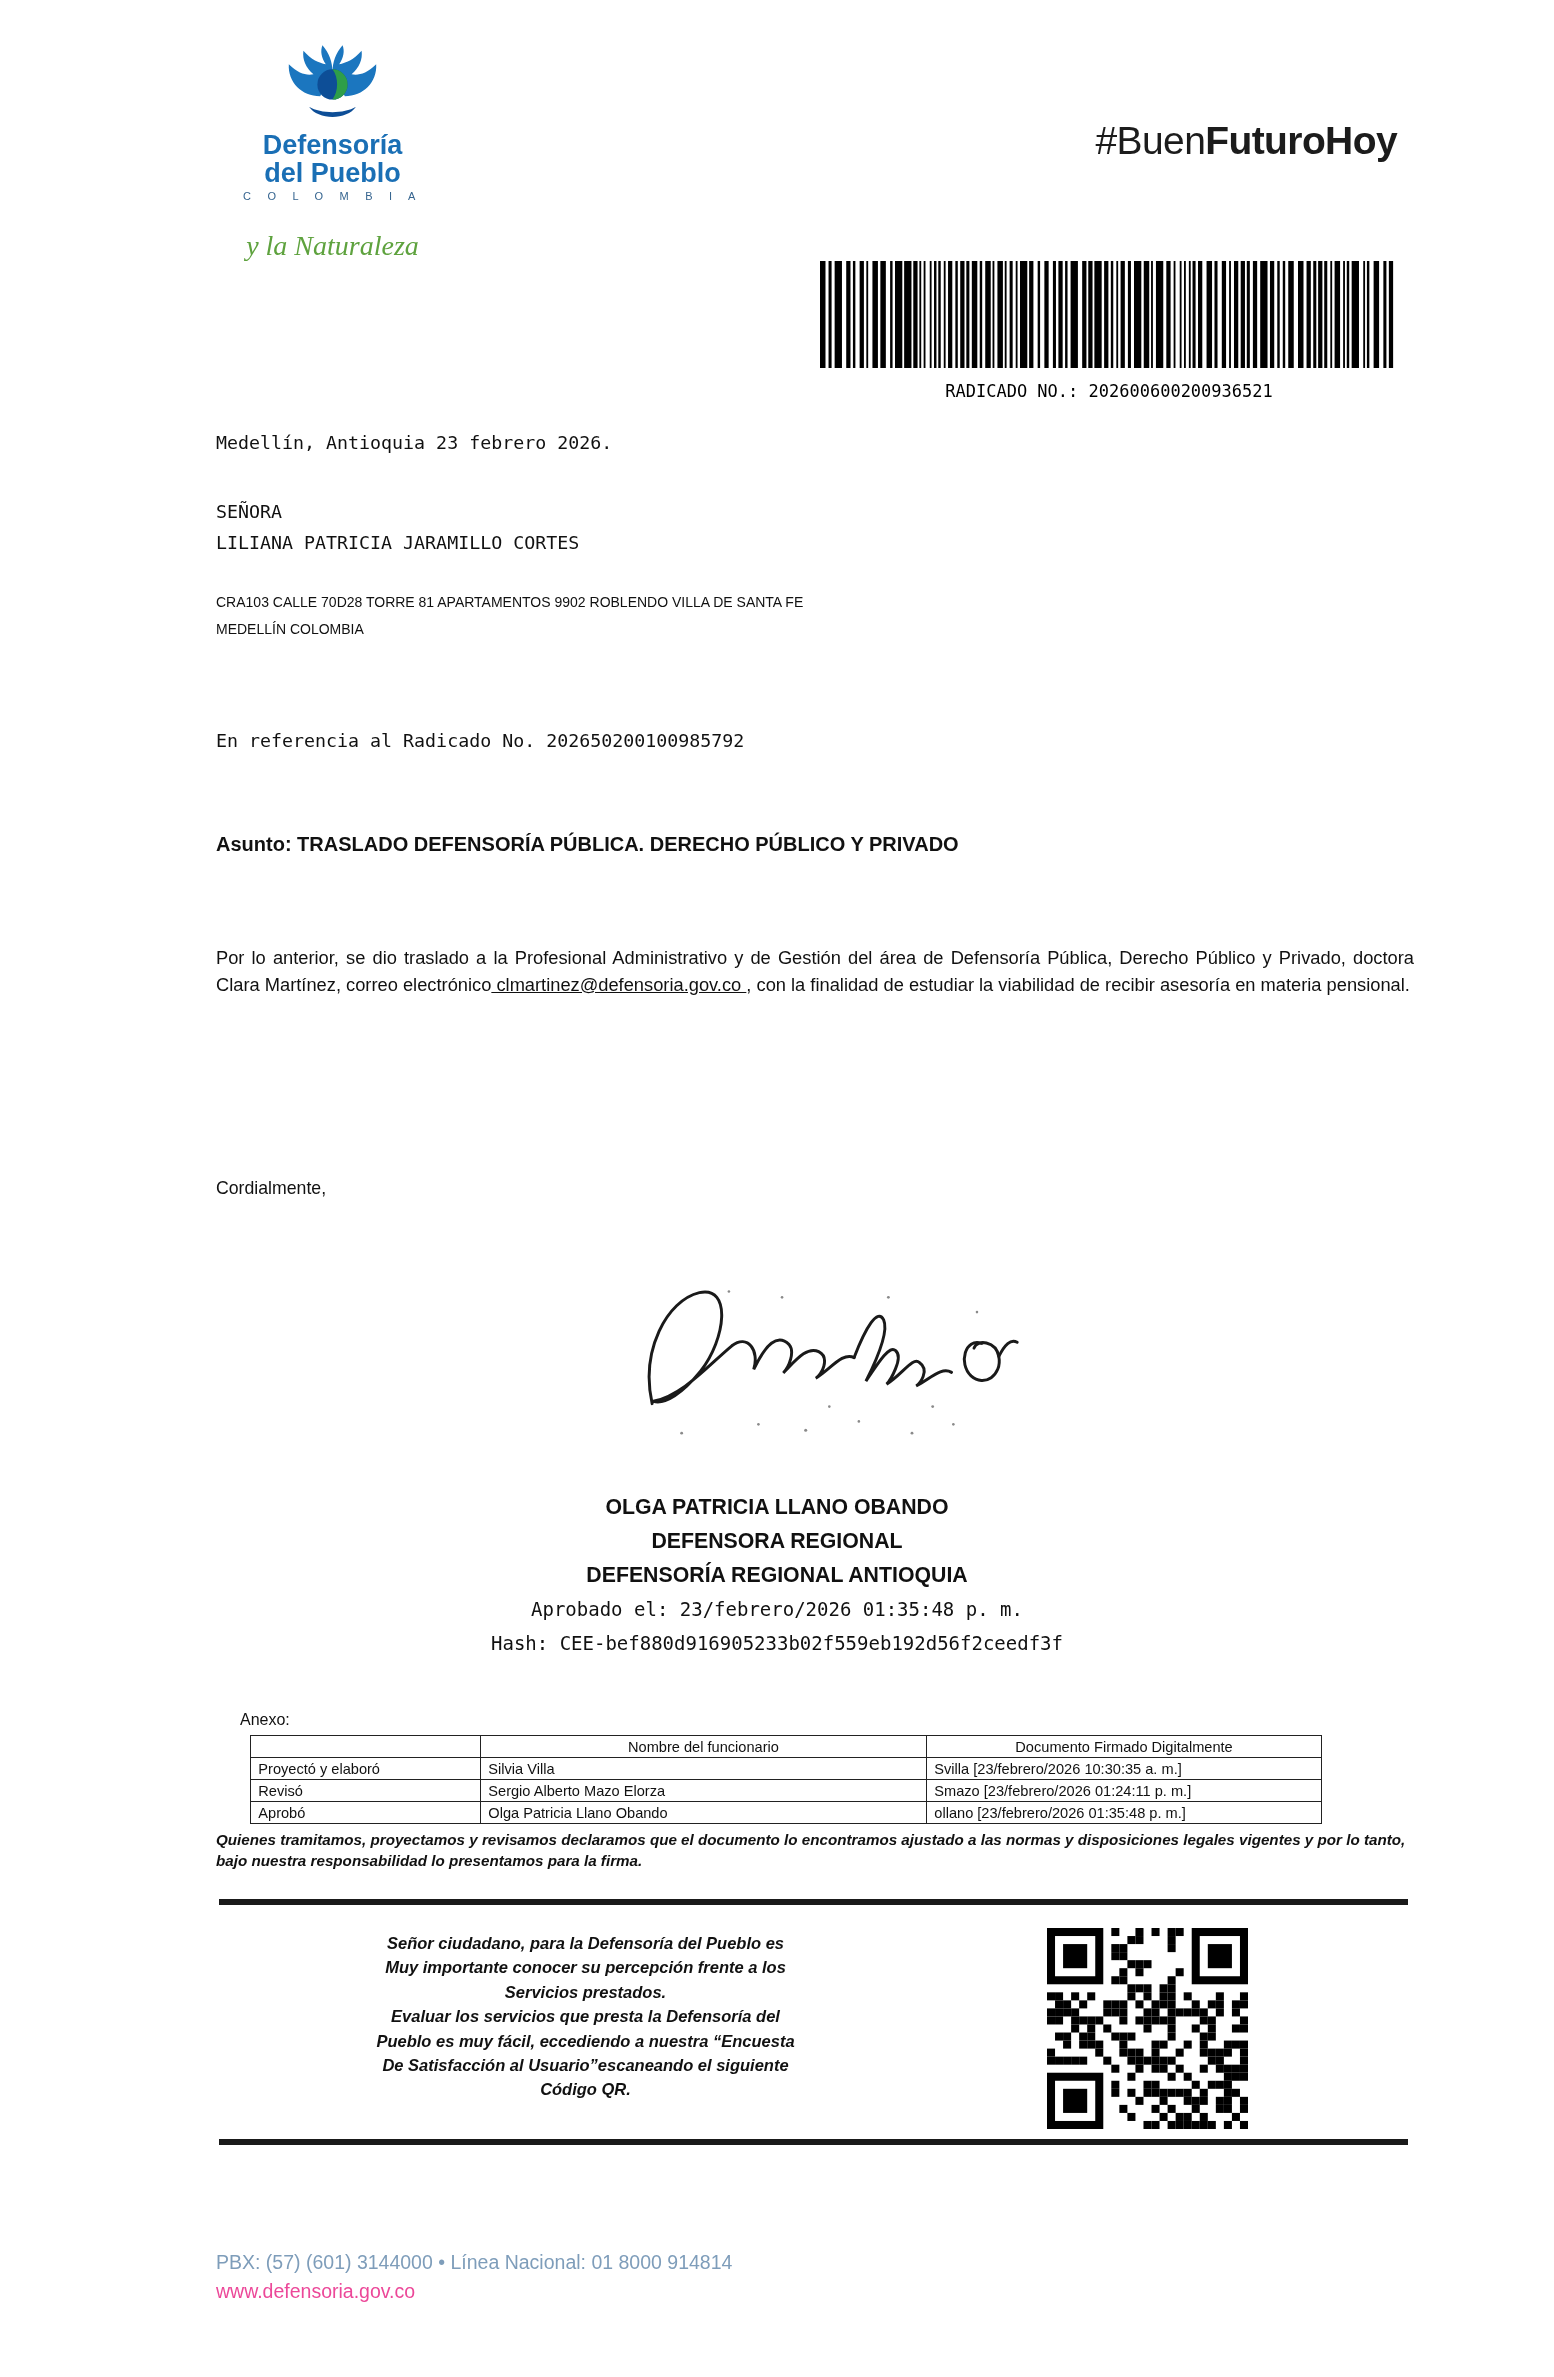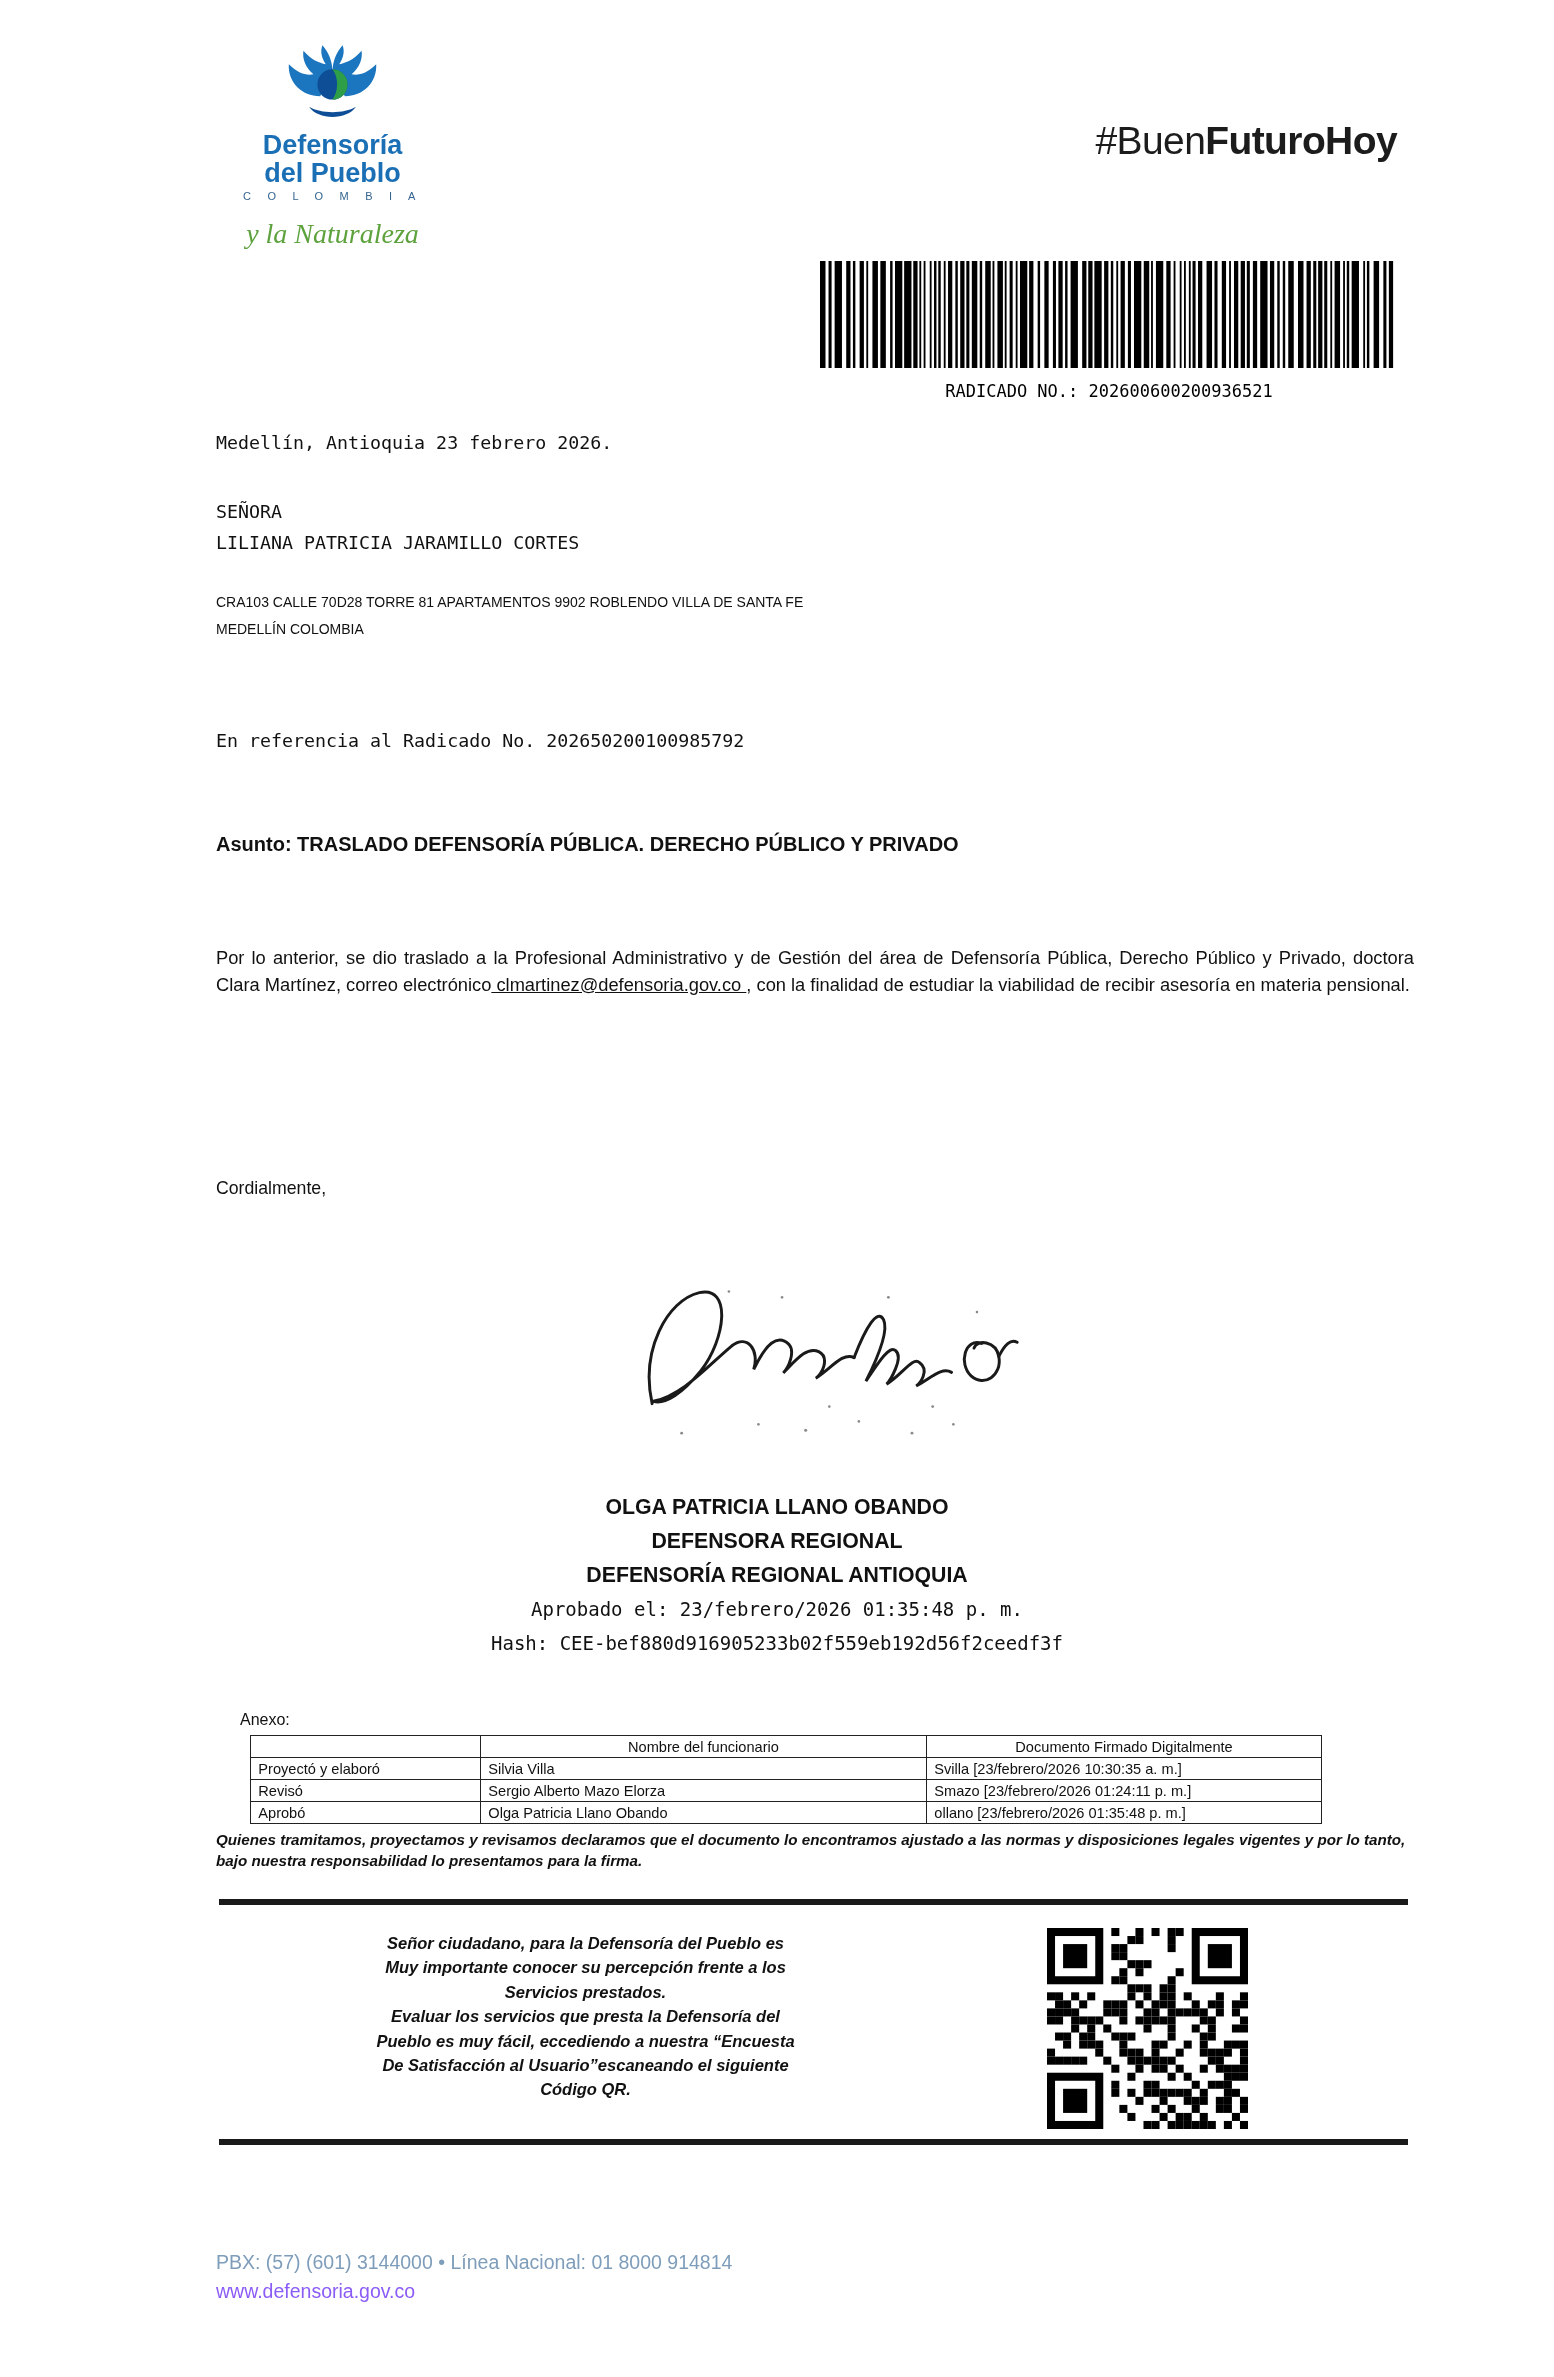--- a/index.html
+++ b/index.html
@@ -8,21 +8,21 @@
     position:relative; width:1554px; height:2377px; background:#ffffff;
     font-family:"Liberation Sans", sans-serif; color:#111; overflow:hidden;
   }
   .mono { font-family:"DejaVu Sans Mono", monospace; }
 
   
   .logo { position:absolute; left:226px; top:43px; width:213px; text-align:center; }
   .logo-emblem { display:block; margin:0 auto 3.7px auto; }
   .logo-line1, .logo-line2 { font-size:27px; font-weight:bold; color:#1a6fb5; line-height:28px; letter-spacing:0px; }
   .logo-line3 { font-size:11px; letter-spacing:6.7px; color:#35648f; margin-top:3.7px; }
-  .logo-tagline { font-family:"Liberation Serif", serif; font-style:italic; font-size:28px; color:#5ea23e; margin-top:16px; }
+  .logo-tagline { font-family:"Liberation Serif", serif; font-style:italic; font-size:28px; color:#5ea23e; margin-top:28px; }
 
   .hashtag { position:absolute; top:119px; right:157px; font-size:39px; color:#1c1c1c; letter-spacing:-0.6px; }
   .hashtag .light { font-weight:400; }
   .hashtag .bold  { font-weight:800; }
 
   .barcode-block { position:absolute; left:820px; top:261px; width:578px; text-align:center; }
   .barcode-block svg { display:block; }
   .barcode-caption { font-family:"DejaVu Sans Mono", monospace; font-weight:normal; font-size:17px; margin-top:13px; color:#000; }
 
   
@@ -58,21 +58,21 @@
   .rule { position:absolute; left:219px; width:1189px; height:6.1px; background:#1a1a1a; }
   .rule-top { top:1899px; }
   .rule-bottom { top:2139px; }
 
   .survey-text { position:absolute; left:293px; top:1931px; width:585px; text-align:center;
                  font-size:16.5px; font-weight:bold; font-style:italic; line-height:24.4px; }
   .qr-wrap { position:absolute; left:1047px; top:1928px; width:201px; height:201px; }
 
   
   .footer { position:absolute; left:216px; top:2248px; font-size:19.5px; line-height:29px; color:#7e9dba; }
-  .footer a { color:#8b5cf6; text-decoration:none; }
+  .footer a { color:#ec4899; text-decoration:none; }
 </style>
 </head>
 <body>
 
 <div class="page">
 
   <div class="logo">
     <svg class="logo-emblem" viewBox="0 0 200 150" width="113" height="84">
       <path d="M78,95 C45,95 20,70 22,38 C40,55 52,58 66,56 C52,44 46,30 48,14 C62,30 76,36 88,38 C80,26 78,14 82,4 C94,18 100,34 100,52 Z" fill="#1b76bf"></path>
       <path d="M122,95 C155,95 180,70 178,38 C160,55 148,58 134,56 C148,44 154,30 152,14 C138,30 124,36 112,38 C120,26 122,14 118,4 C106,18 100,34 100,52 Z" fill="#1b76bf"></path>

